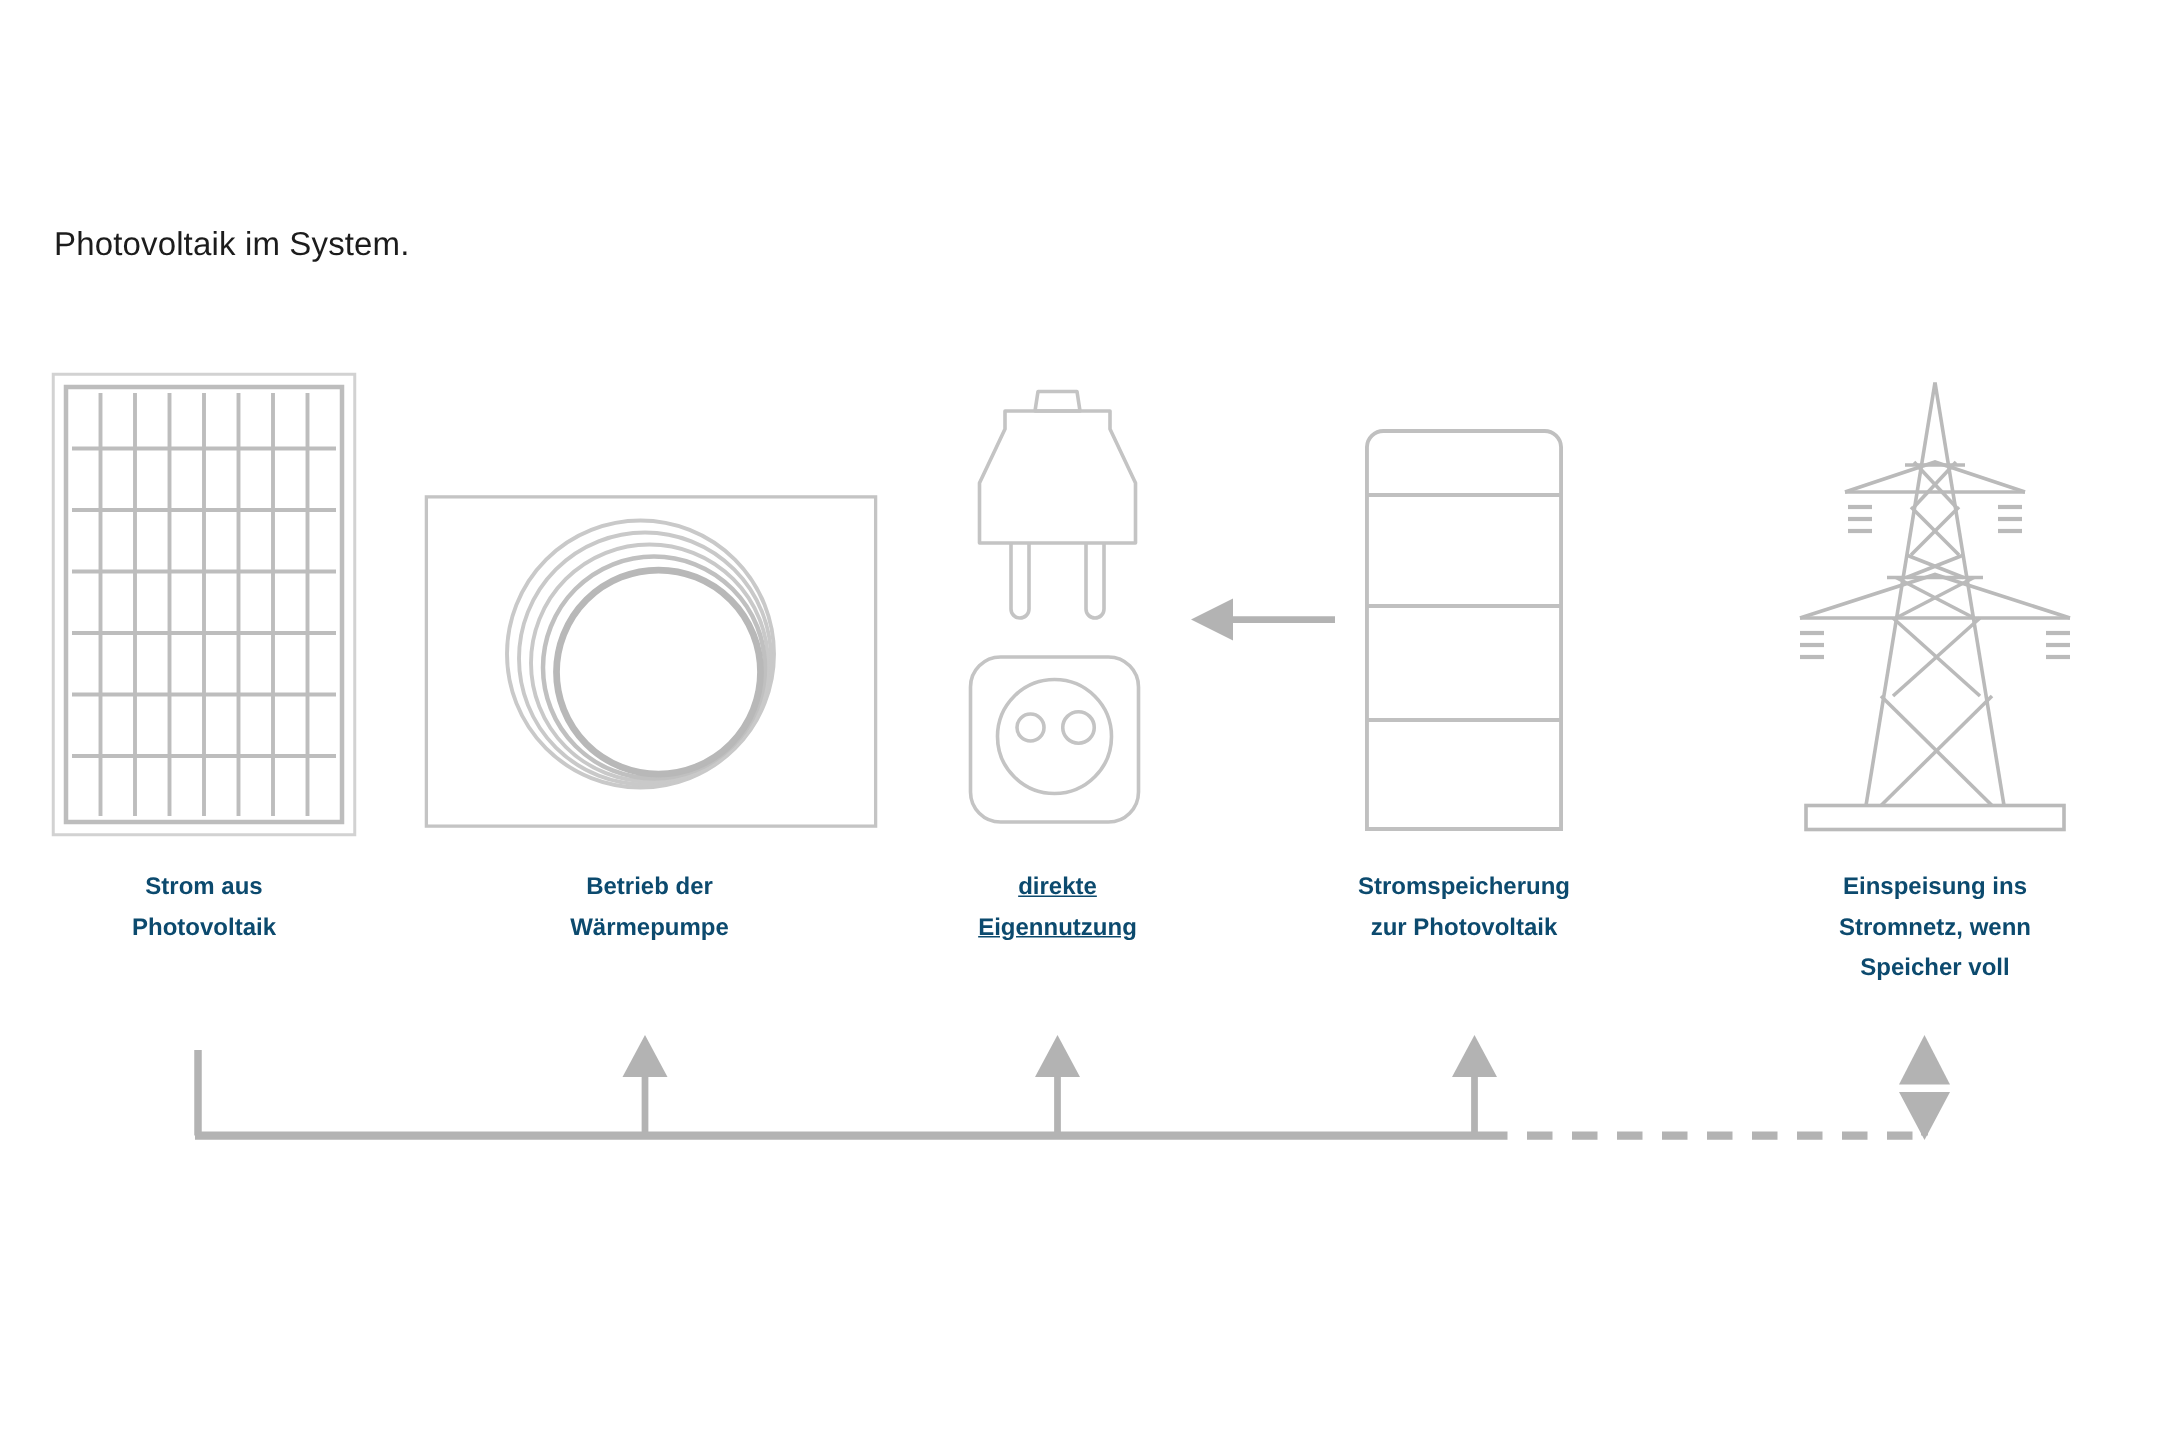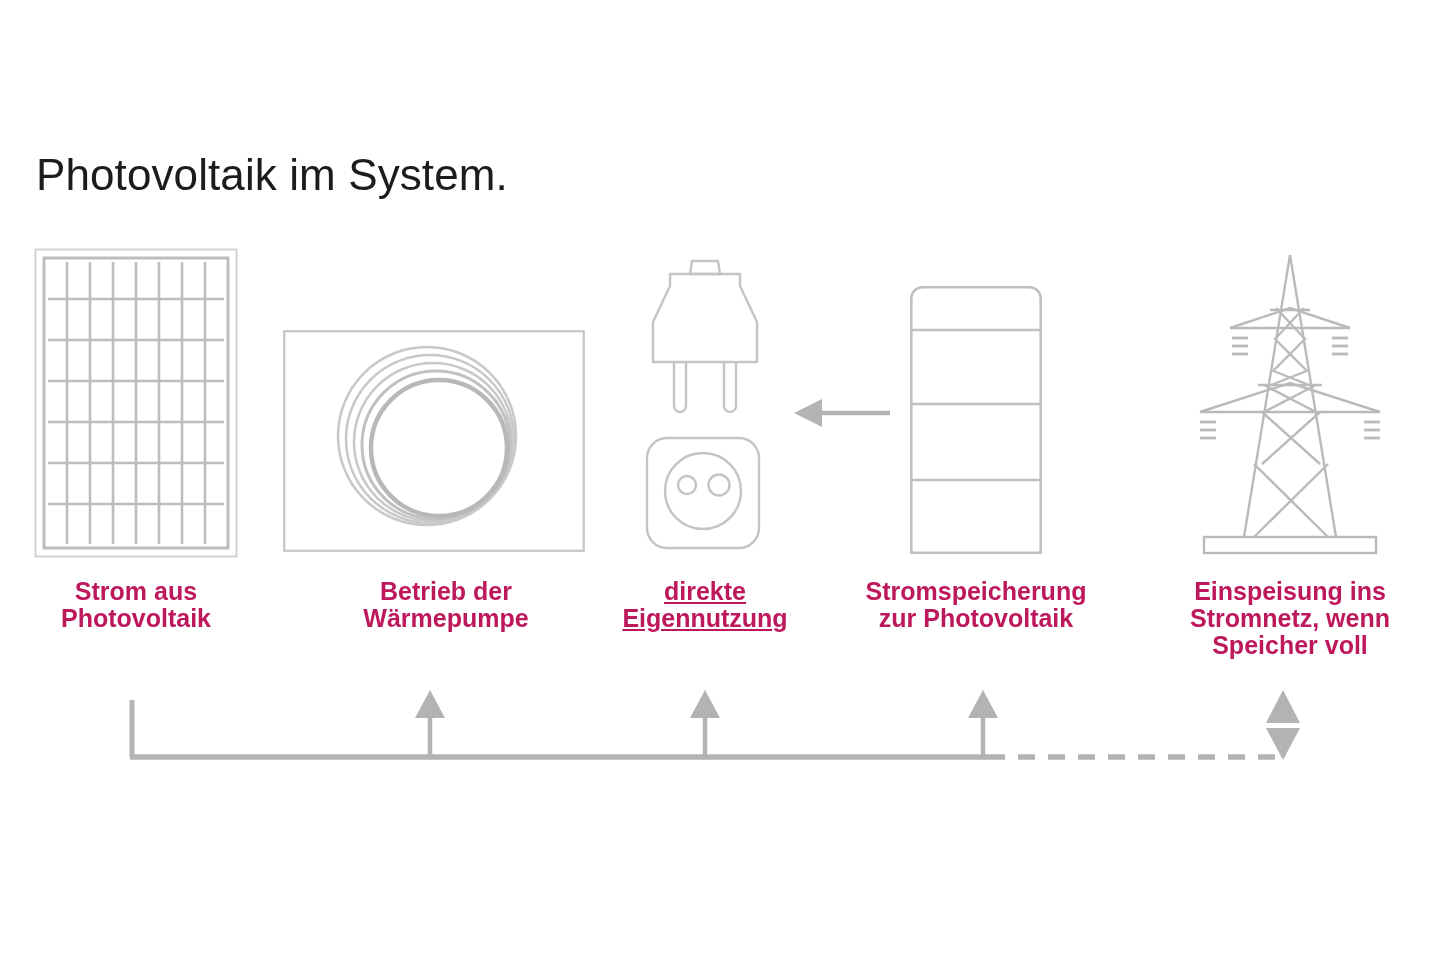--- a/index.html
+++ b/index.html
@@ -19,38 +19,38 @@
     position: absolute;
     left: 0; top: 0;
     width: 1440px;
     height: 960px;
   }
 
   .title {
     position: absolute;
     left: 36px;
     top: 150px;
-    font-size: 44px;
+    font-size: 22px;
     font-weight: 300;
     letter-spacing: 0.1px;
     color: #1c1c1c;
     white-space: nowrap;
   }
 
   .icon-slot {
     position: absolute;
   }
 
   .label {
     position: absolute;
     text-align: center;
-    font-size: 25px;
+    font-size: 16px;
     font-weight: bold;
     line-height: 27px;
-    color: #be185d;
+    color: #0c4a6e;
     white-space: pre-line;
   }
 
   svg { display: block; overflow: visible; }
 </style>
 </head>
 <body>
 
 <div id="stage">
 
@@ -176,21 +176,21 @@
         <line x1="172" y1="186" x2="188" y2="186"></line>
       </g>
 
       <rect x="12" y="285" width="172" height="16" fill="none" stroke="#bababa" stroke-width="2.4"></rect>
     </svg>
   </div>
 
   <div class="label" style="left:36px; top:578px; width:200px;">Strom aus
 Photovoltaik</div>
 
-  <div class="label" style="left:346px; top:578px; width:200px;">Betrieb der
+  <div class="label" style="left:333px; top:578px; width:200px;">Betrieb der
 Wärmepumpe</div>
 
   <div class="label" style="left:605px; top:578px; width:200px;text-decoration:underline;">direkte
 Eigennutzung</div>
 
   <div class="label" style="left:841px; top:578px; width:270px;">Stromspeicherung
 zur Photovoltaik</div>
 
   <div class="label" style="left:1175px; top:578px; width:230px;">Einspeisung ins
 Stromnetz, wenn

